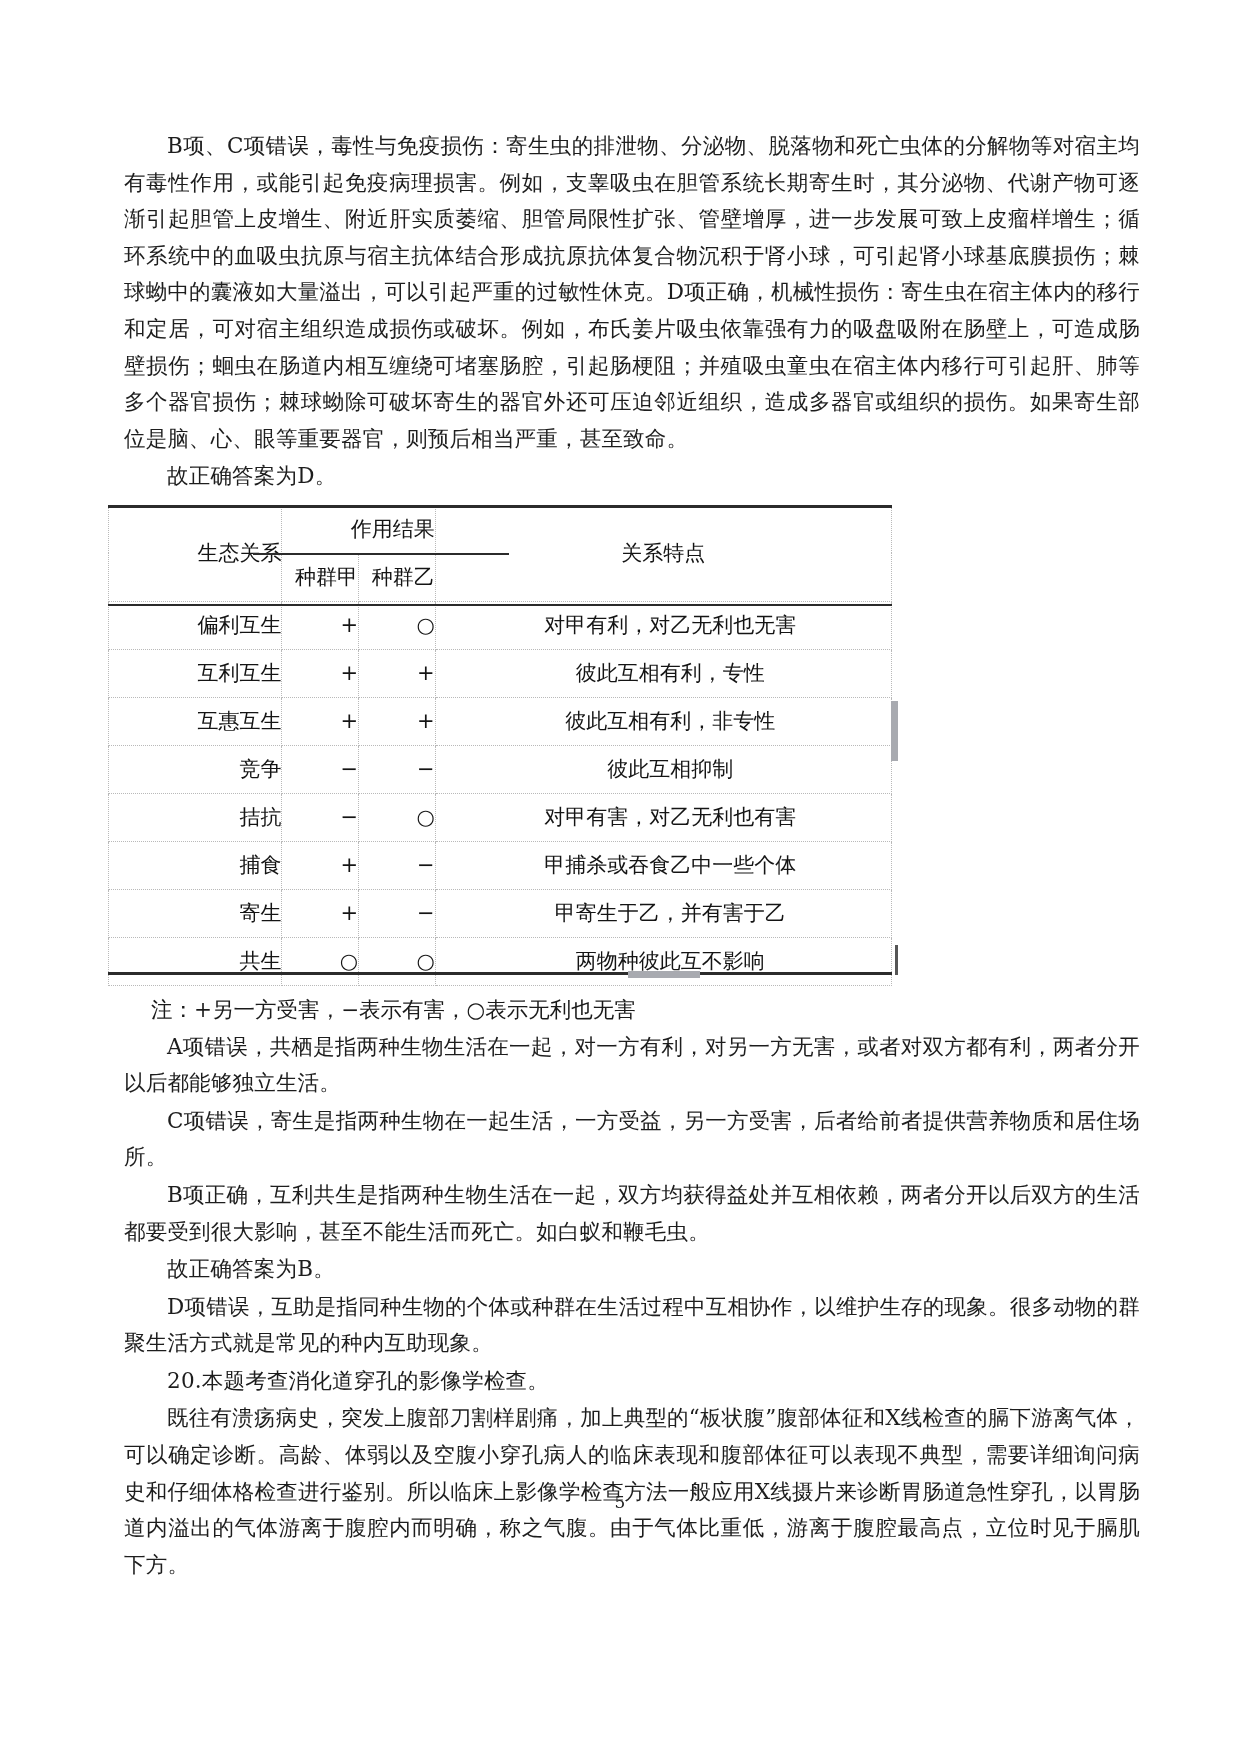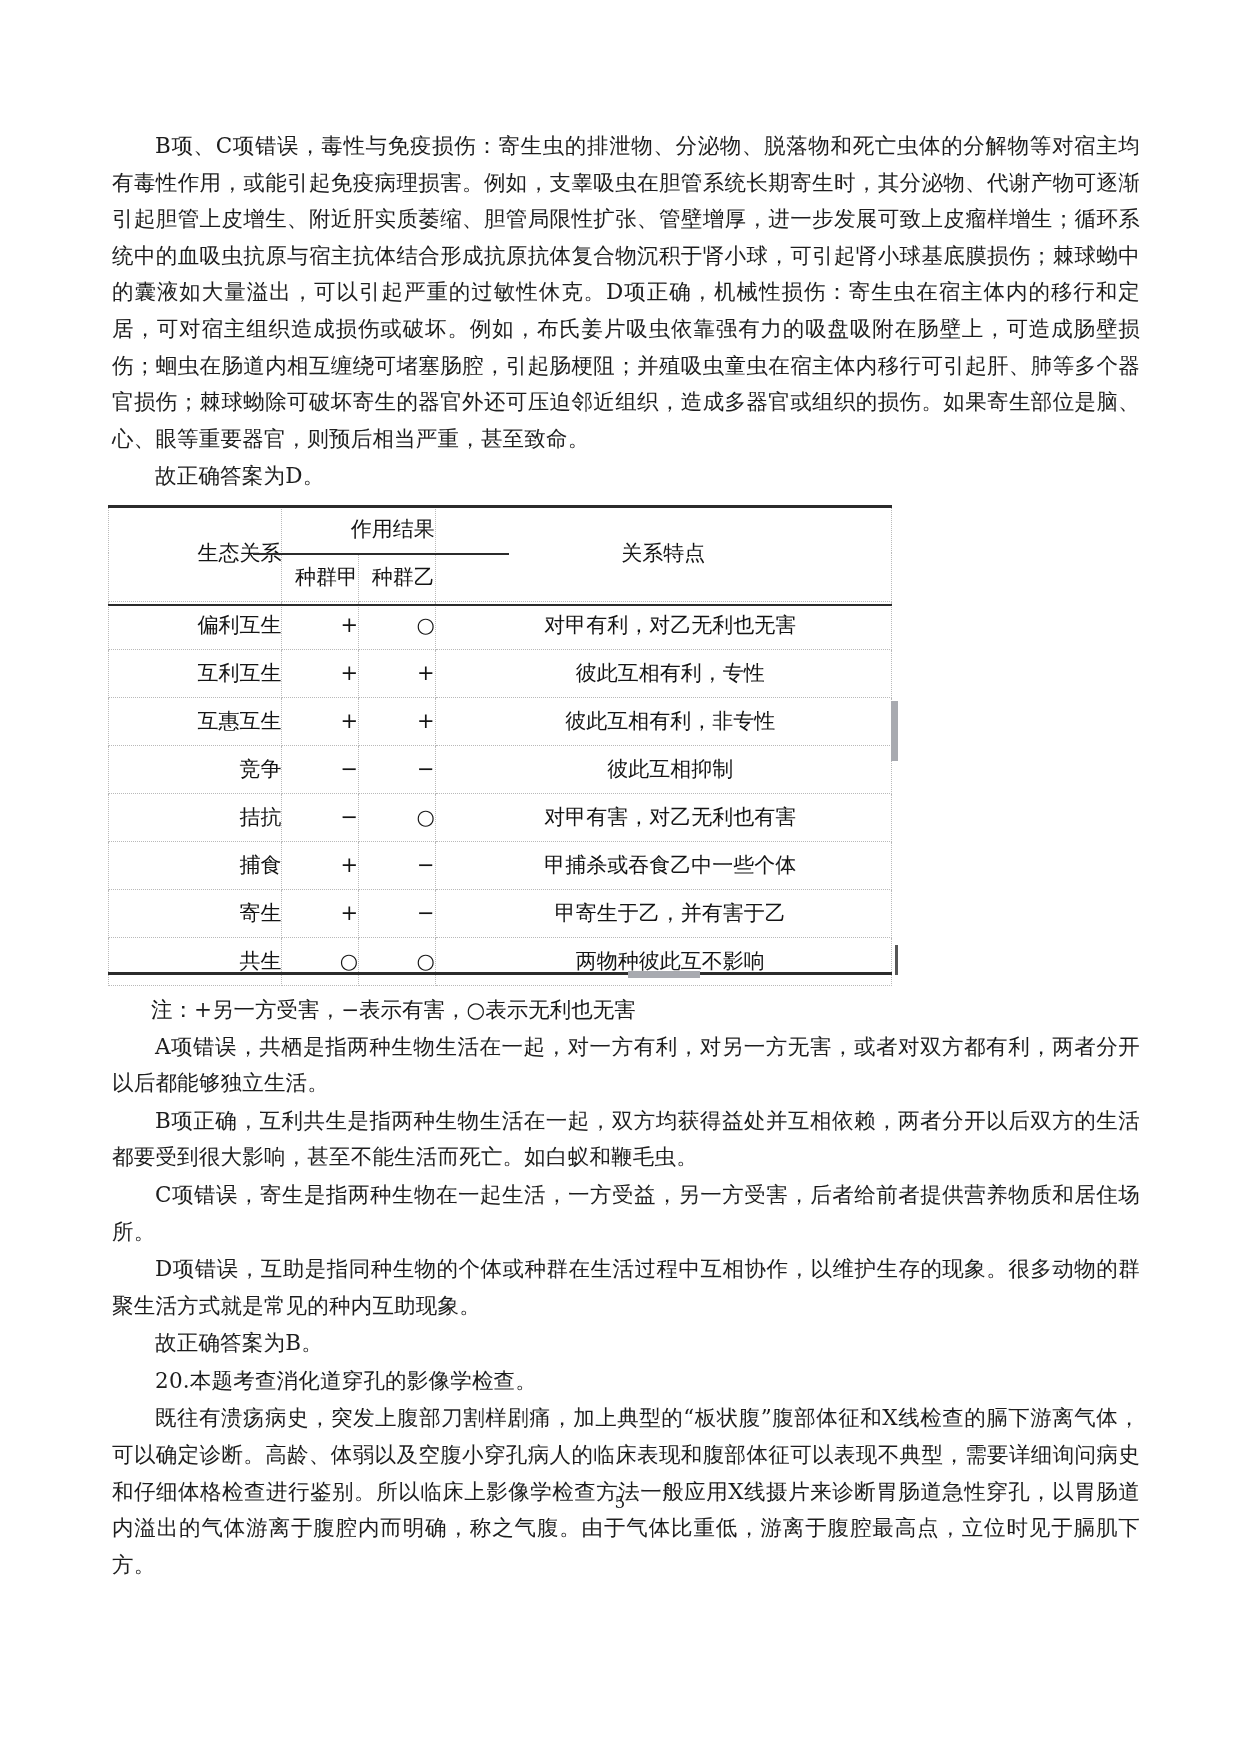--- a/index.html
+++ b/index.html
@@ -26,21 +26,21 @@
   }
 
   .content {
     position: absolute;
     left: 108px;
     top: 128px;
     width: 1032px;
   }
 
   p.para {
-    margin: 0 0 1px 4px;
+    margin: 0 0 1px 16px;
     font-size: 21.5px;
     line-height: 36.6px;
     text-align: justify;
     text-justify: inter-ideograph;
     letter-spacing: 0.2px;
     color: #1d1d1d;
   }
   p.indent {
     text-indent: 2em;
   }
@@ -210,23 +210,23 @@
       <div class="rule rule-hdrbot"></div>
       <div class="rule rule-bottom"></div>
       <div class="scan-mark-r"></div>
       <div class="scan-mark-b"></div>
       <div class="scan-tick-r"></div>
     </div>
 
     <p class="note">注：+另一方受害，−表示有害，○表示无利也无害</p>
 
     <p class="para indent">A项错误，共栖是指两种生物生活在一起，对一方有利，对另一方无害，或者对双方都有利，两者分开以后都能够独立生活。</p>
+    <p class="para indent">C项错误，寄生是指两种生物在一起生活，一方受益，另一方受害，后者给前者提供营养物质和居住场所。</p>
     <p class="para indent">B项正确，互利共生是指两种生物生活在一起，双方均获得益处并互相依赖，两者分开以后双方的生活都要受到很大影响，甚至不能生活而死亡。如白蚁和鞭毛虫。</p>
-    <p class="para indent">C项错误，寄生是指两种生物在一起生活，一方受益，另一方受害，后者给前者提供营养物质和居住场所。</p>
+    <p class="para indent">故正确答案为B。</p>
     <p class="para indent">D项错误，互助是指同种生物的个体或种群在生活过程中互相协作，以维护生存的现象。很多动物的群聚生活方式就是常见的种内互助现象。</p>
-    <p class="para indent">故正确答案为B。</p>
     <p class="para indent">20.本题考查消化道穿孔的影像学检查。</p>
     <p class="para indent">既往有溃疡病史，突发上腹部刀割样剧痛，加上典型的“板状腹”腹部体征和X线检查的膈下游离气体，可以确定诊断。高龄、体弱以及空腹小穿孔病人的临床表现和腹部体征可以表现不典型，需要详细询问病史和仔细体格检查进行鉴别。所以临床上影像学检查方法一般应用X线摄片来诊断胃肠道急性穿孔，以胃肠道内溢出的气体游离于腹腔内而明确，称之气腹。由于气体比重低，游离于腹腔最高点，立位时见于膈肌下方。</p>
 
   </div>
 
   <div class="pagenum">5</div>
 </div>
 
 </body></html>

